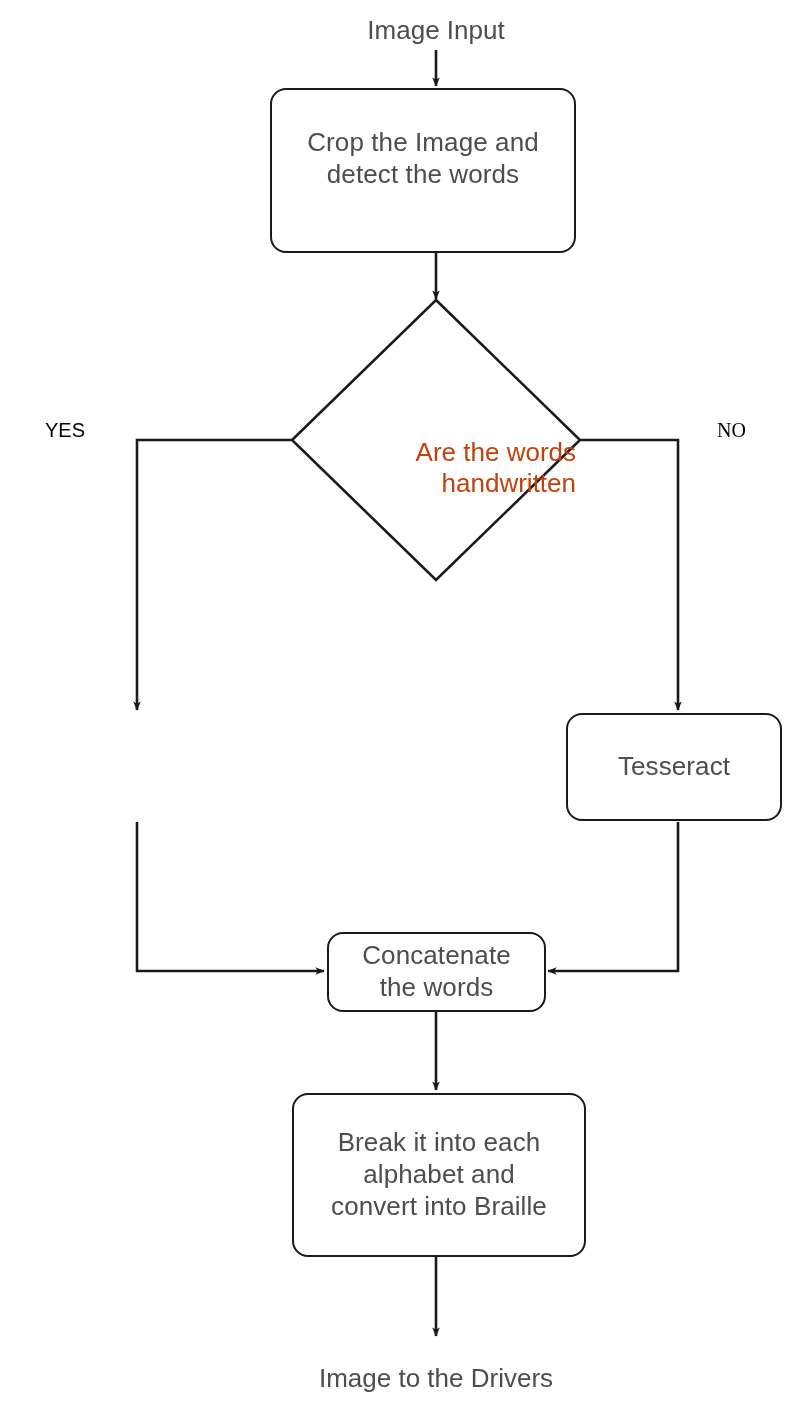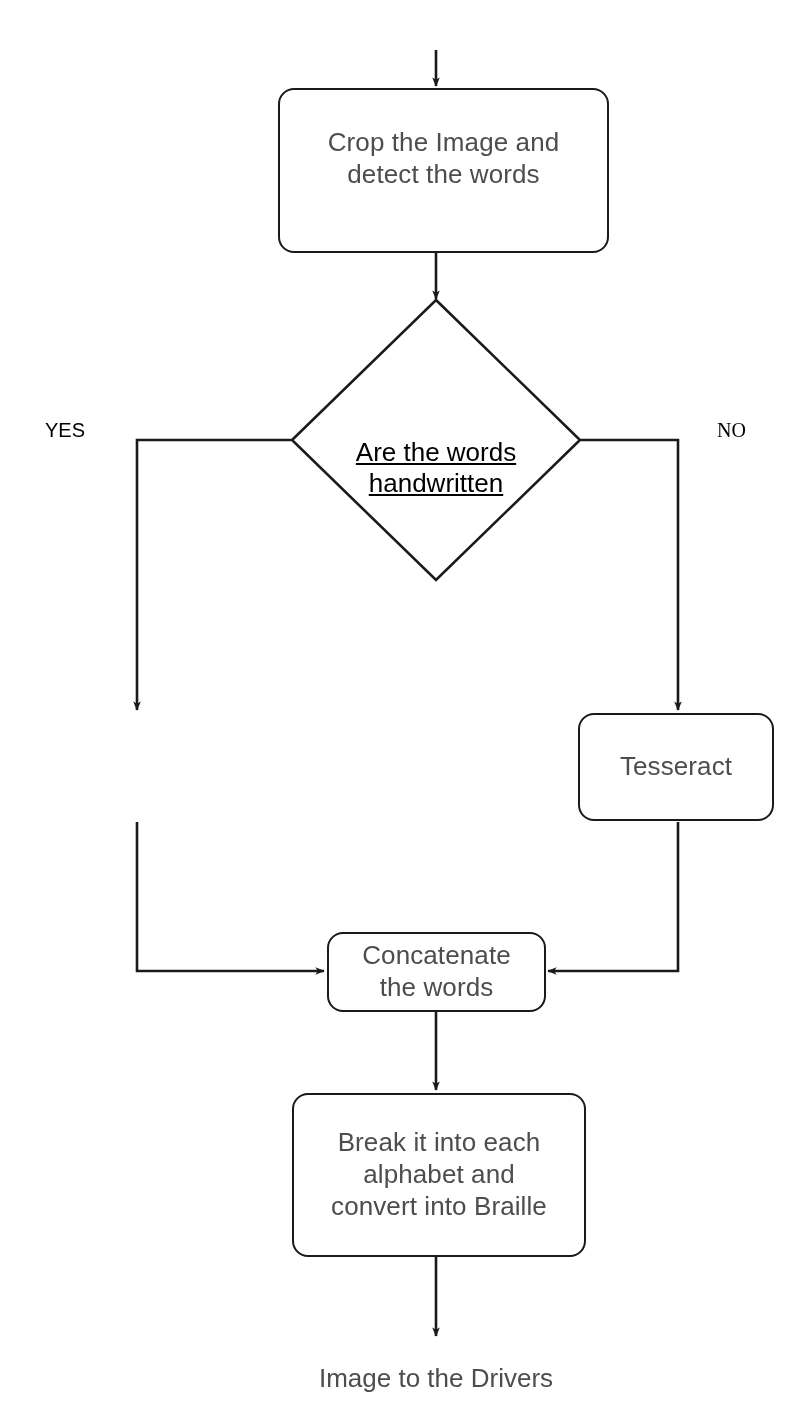--- a/index.html
+++ b/index.html
@@ -52,26 +52,25 @@
   }
   .branch-label {
     position: absolute;
     color: #000000;
     font-size: 20px;
     line-height: 1.2;
     white-space: nowrap;
   }
   .diamond-label {
     position: absolute;
-    text-align: center;
-    color: #000000;
+    text-align: right;
+    color: #c2410c;
     font-size: 26px;
     line-height: 1.22;
     white-space: pre-line;
-    text-decoration: underline;
   }
   .node-text {
     white-space: pre-line;
     display: block;
   }
 </style>
 </head>
 <body>
 
 <div id="canvas">
@@ -98,41 +97,44 @@
       <path d="M678,822 L678,971 L548,971" marker-end="url(#arrowhead)"></path>
 
       <path d="M436,1012 L436,1090" marker-end="url(#arrowhead)"></path>
 
       <path d="M436,1257 L436,1336" marker-end="url(#arrowhead)"></path>
 
       <polygon points="436,300 580,440 436,580 292,440" fill="#ffffff" stroke="#1a1a1a" stroke-width="2.6"></polygon>
     </g>
   </svg>
 
+  <div class="free-label" style="left:286px; top:15px; width:300px;">
+    <span class="node-text">Image Input</span>
+  </div>
 
-  <div class="node box" style="left:270px; top:88px; width:331px; height:165px; padding-bottom:23px;margin-left:8px;">
+  <div class="node box" style="left:270px; top:88px; width:306px; height:165px; padding-bottom:23px;">
     <span class="node-text">Crop the Image and
 detect the words</span>
   </div>
 
   <div class="diamond-label" style="left:296px; top:405px; width:280px;">
     <span class="node-text">Are the words
 handwritten</span>
   </div>
 
   <div class="branch-label" style="left:45px; top:418px;">
     <span>YES</span>
   </div>
 
   <div class="branch-label" style="left:717px; top:418px;font-family:Liberation Serif, serif;">
     <span>NO</span>
   </div>
 
 
-  <div class="node box" style="left:578px; top:713px; width:196px; height:108px;">
+  <div class="node box" style="left:566px; top:713px; width:216px; height:108px;">
     <span class="node-text">Tesseract</span>
   </div>
 
   <div class="node box" style="left:292px; top:1093px; width:294px; height:164px;">
     <span class="node-text">Break it into each
 alphabet and
 convert into Braille</span>
   </div>
 
   <div class="node box" style="left:327px; top:932px; width:219px; height:80px;">

